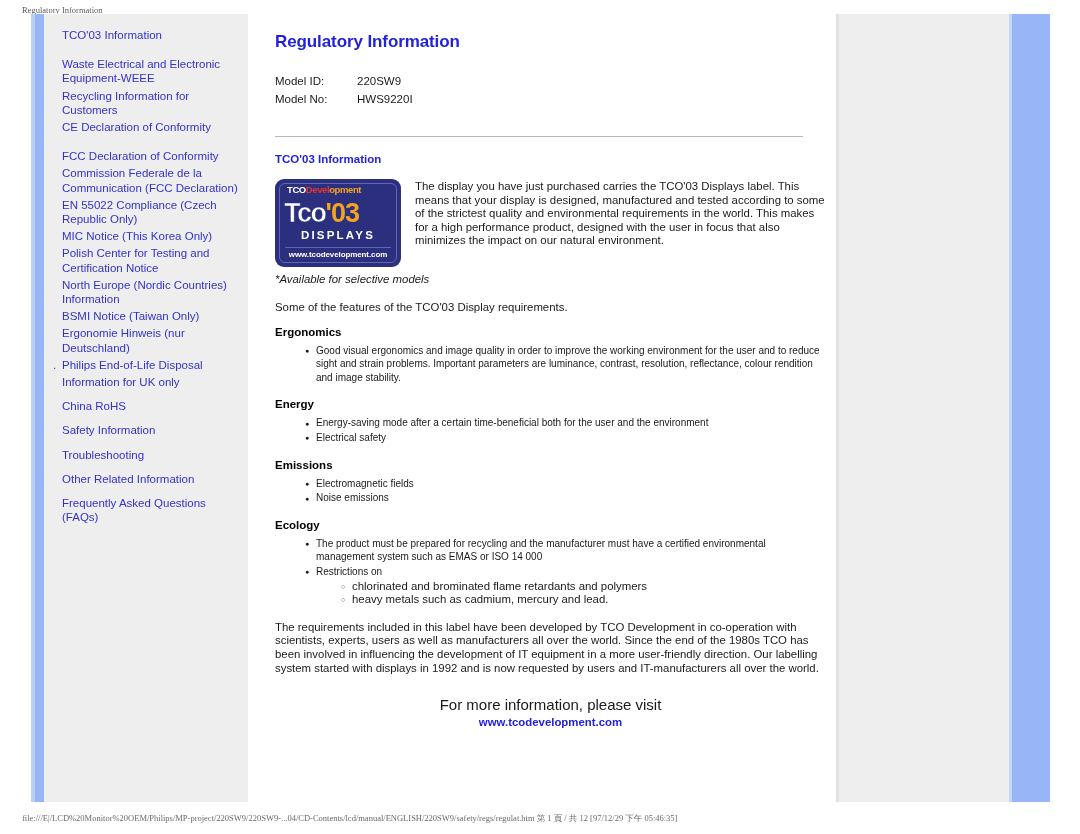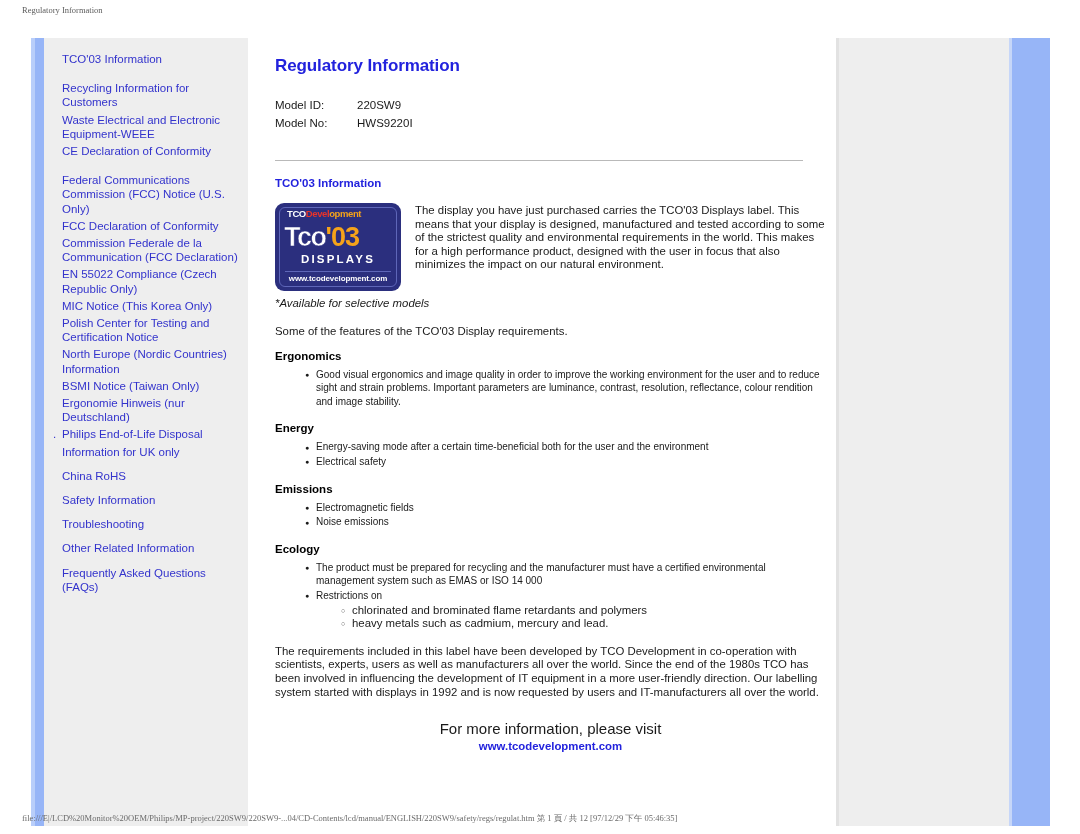--- a/index.html
+++ b/index.html
@@ -37,21 +37,21 @@
     color: #6a6a6a;
     line-height: 12px;
     padding-left: 22px;
     box-sizing: border-box;
     white-space: nowrap;
   }
 
   
   .doc {
     position: absolute;
-    left: 31px; top: 38px;
+    left: 31px; top: 14px;
     width: 1004px; height: 788px;
   }
 
   
   .left-band {
     position: absolute;
     left: 0px; top: 0px;
     width: 13px; height: 788px;
     background: #97b5f7;
   }
@@ -335,25 +335,24 @@
 
 <div class="doc">
 
   <div class="left-band">
     <div class="left-band-inner"></div>
   </div>
 
   <nav class="sidebar" id="sidebar-nav">
       <a class="sb-link" href="#">TCO'03 Information</a>
       <div class="sb-gap"></div>
+      <a class="sb-link" href="#">Waste Electrical and Electronic Equipment-WEEE</a>
       <a class="sb-link" href="#">Recycling Information for Customers</a>
-      <a class="sb-link" href="#">Waste Electrical and Electronic Equipment-WEEE</a>
       <a class="sb-link" href="#">CE Declaration of Conformity</a>
       <div class="sb-gap"></div>
-      <a class="sb-link" href="#">Federal Communications Commission (FCC) Notice (U.S. Only)</a>
       <a class="sb-link" href="#">FCC Declaration of Conformity</a>
       <a class="sb-link" href="#">Commission Federale de la Communication (FCC Declaration)</a>
       <a class="sb-link" href="#">EN 55022 Compliance (Czech Republic Only)</a>
       <a class="sb-link" href="#">MIC Notice (This Korea Only)</a>
       <a class="sb-link" href="#">Polish Center for Testing and Certification Notice</a>
       <a class="sb-link" href="#">North Europe (Nordic Countries) Information</a>
       <a class="sb-link" href="#">BSMI Notice (Taiwan Only)</a>
       <a class="sb-link" href="#">Ergonomie Hinweis (nur Deutschland)</a>
       <span class="sb-dot">.</span>
       <a class="sb-link" href="#">Philips End-of-Life Disposal</a>

